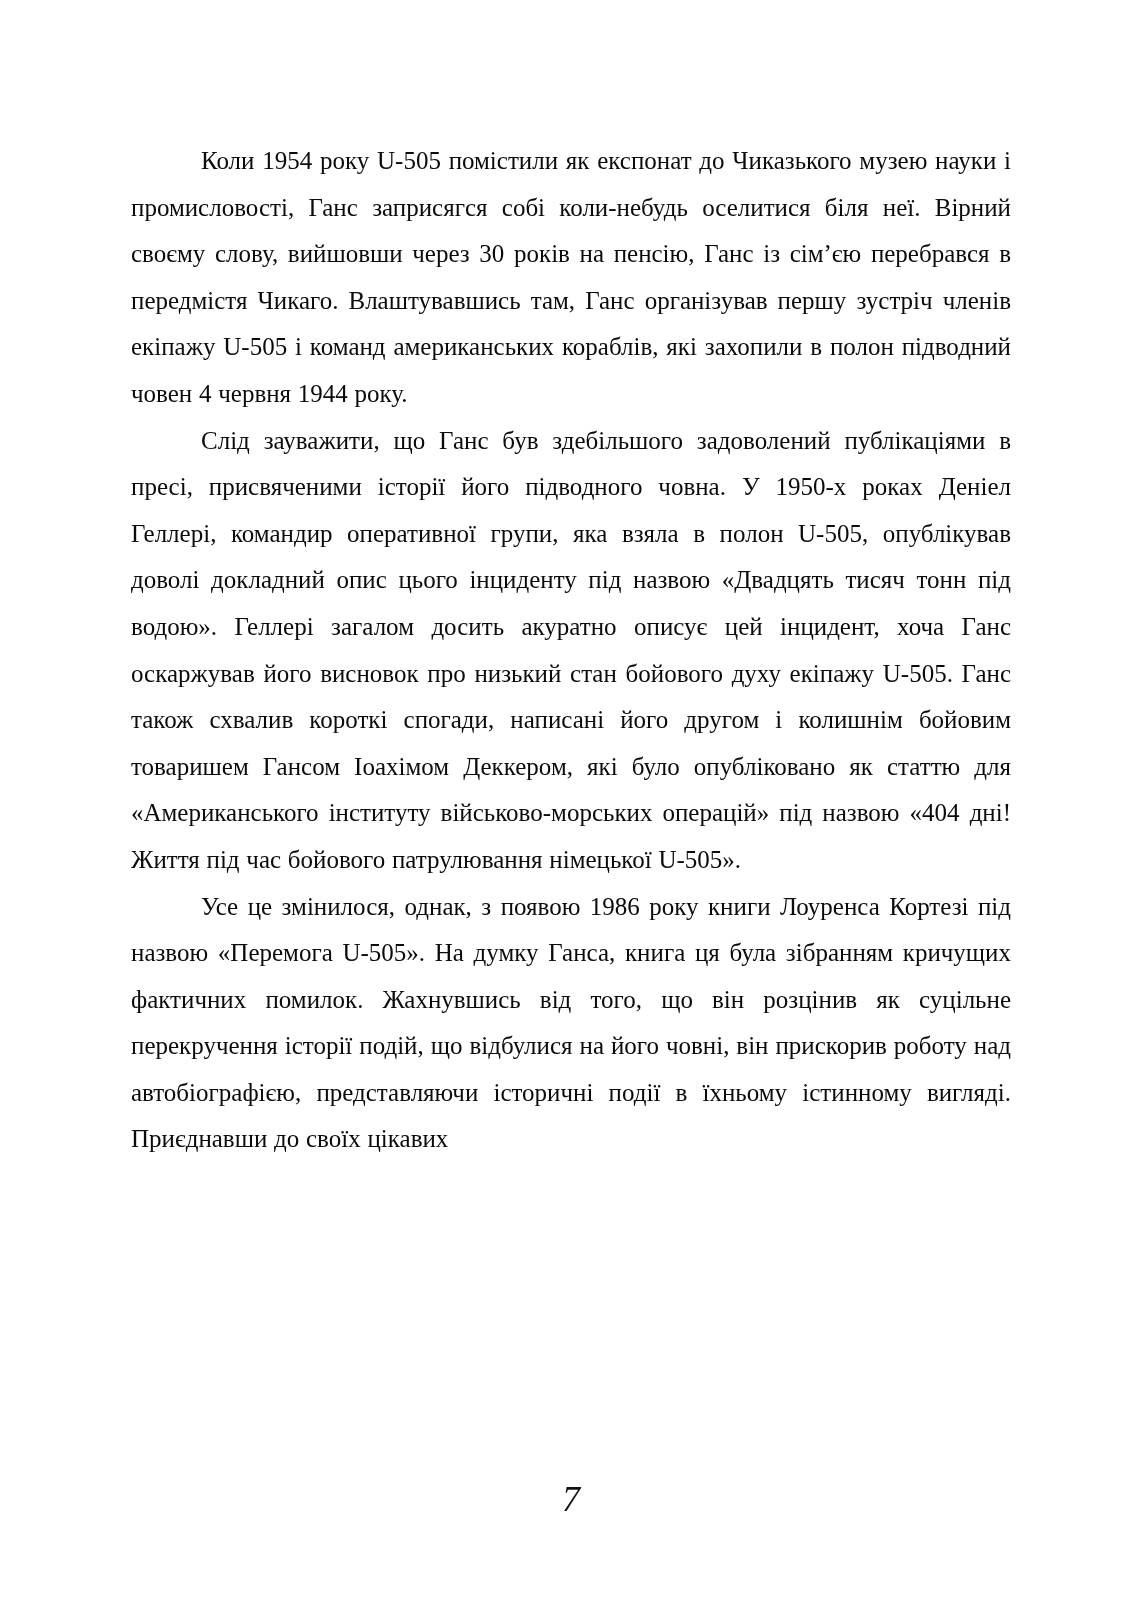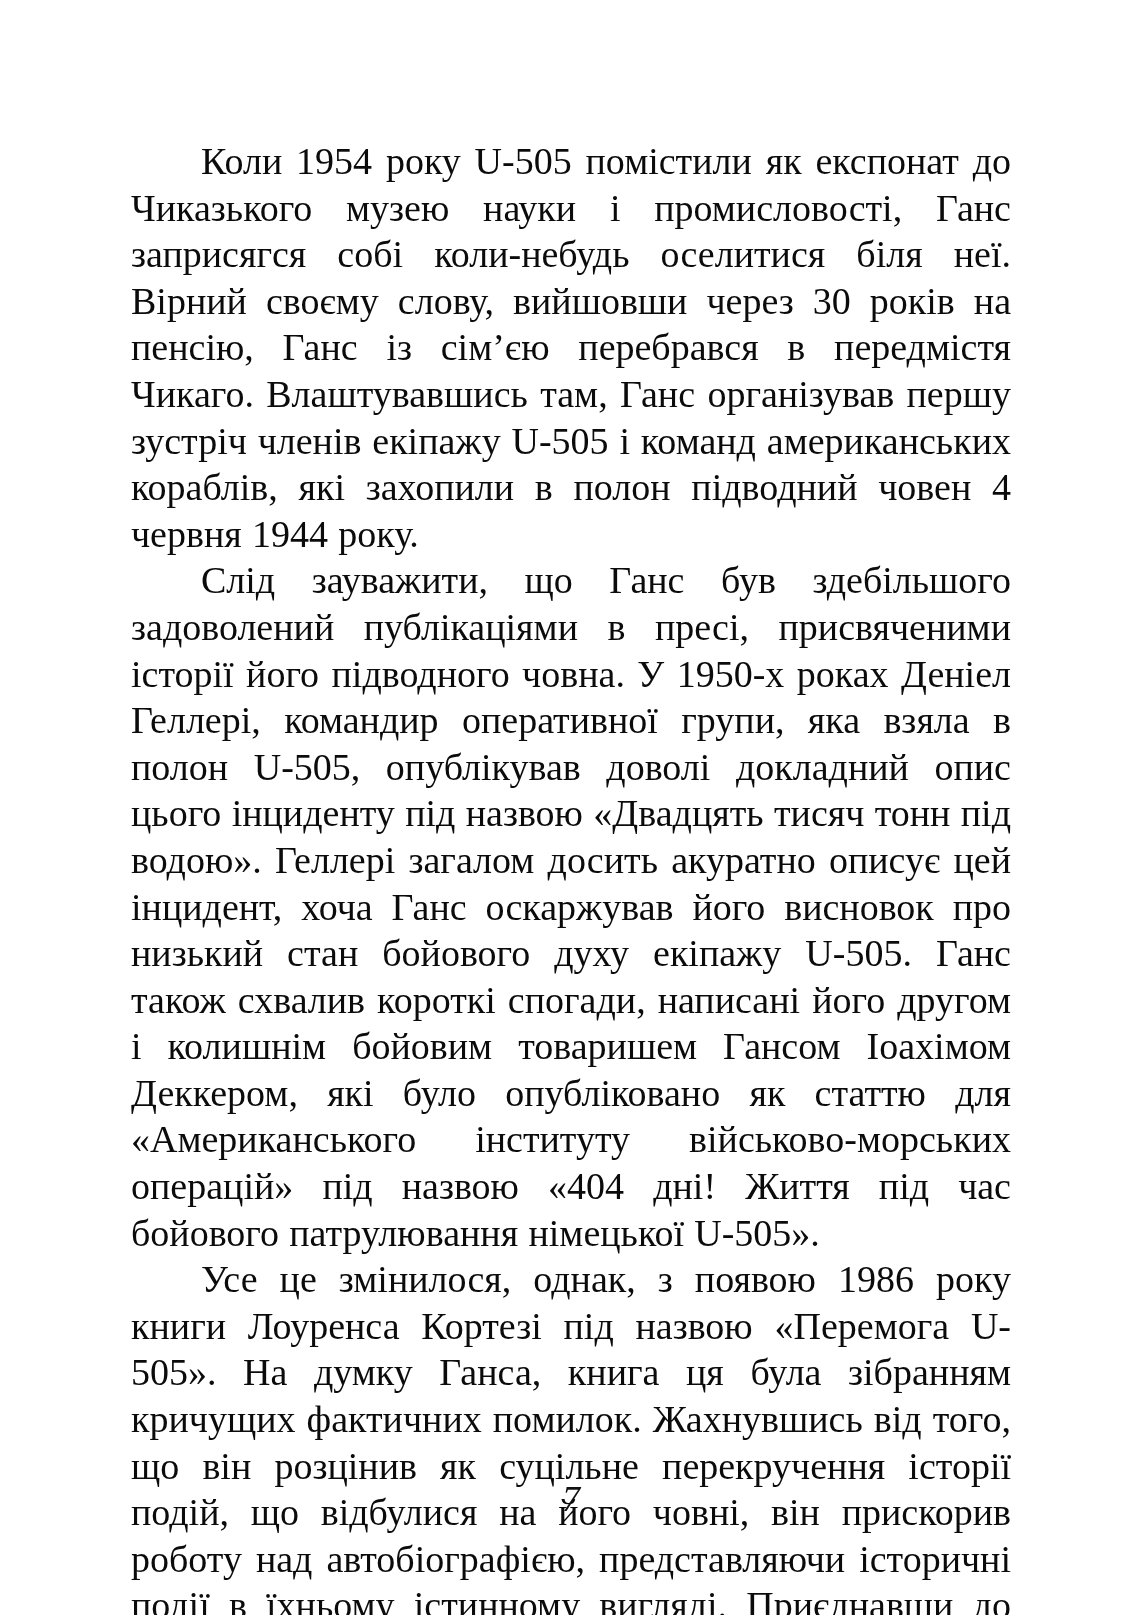--- a/index.html
+++ b/index.html
@@ -21,21 +21,21 @@
   .text-block {
     position: absolute;
     left: 131px;
     top: 138px;
     width: 880px;
   }
 
   .para {
     margin: 0;
     font-family: "Liberation Serif", "DejaVu Serif", serif;
-    font-size: 38px;
+    font-size: 25px;
     line-height: 46.6px;
     color: #0b0b0b;
     text-align: justify;
     text-justify: inter-word;
     text-indent: 70px;
     hyphens: manual;
     -webkit-hyphens: manual;
     word-spacing: 0.02em;
   }
 

